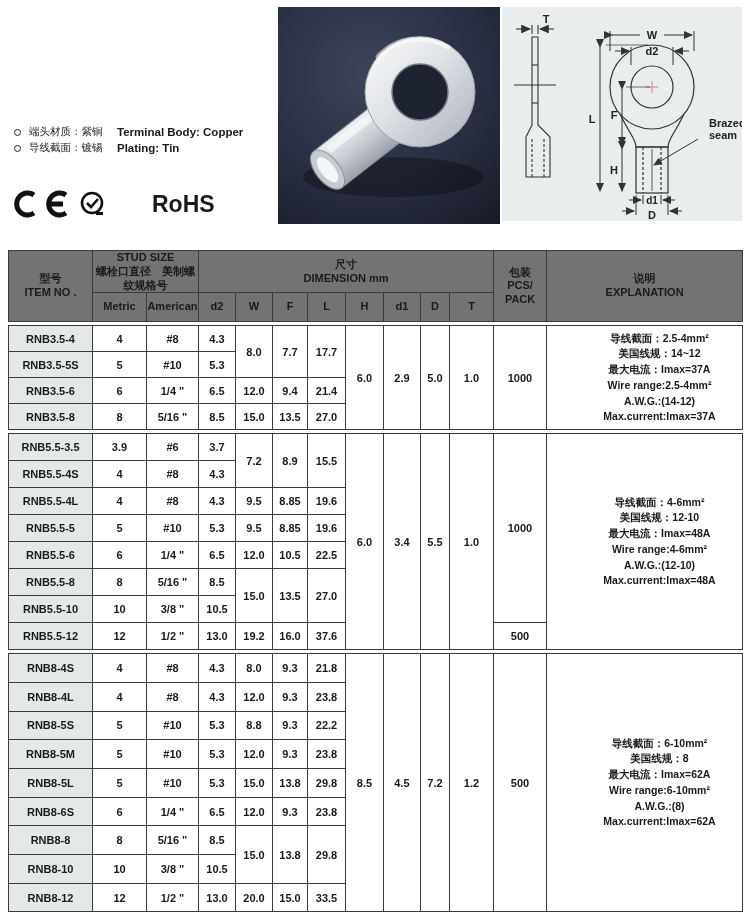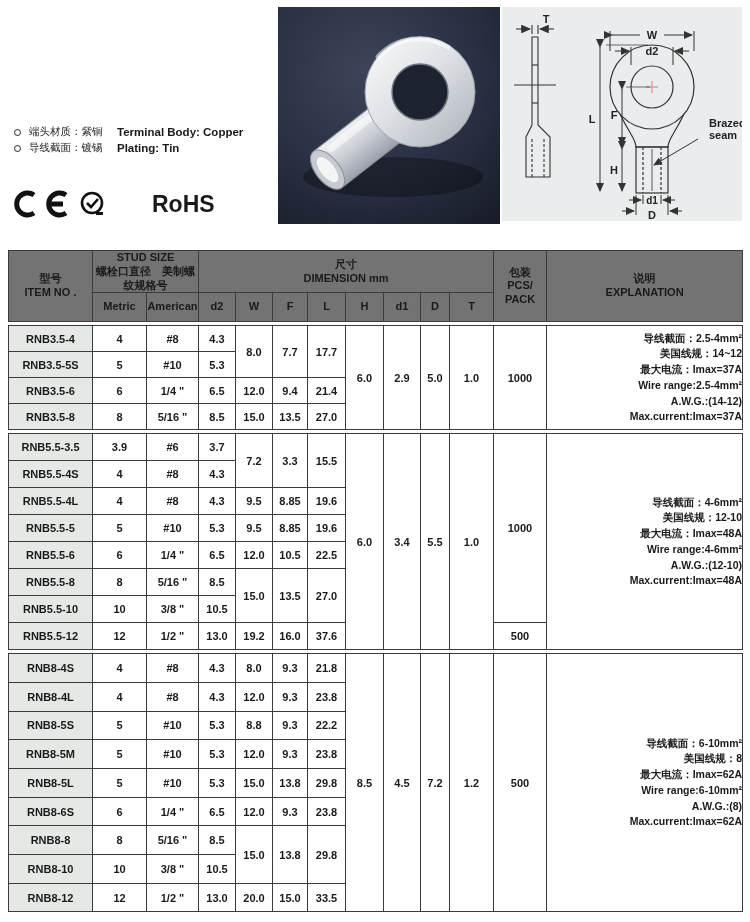--- a/index.html
+++ b/index.html
@@ -26,21 +26,21 @@
 
   
   .tablewrap{position:absolute;left:8px;top:250px;width:734px;}
   table.grid{border-collapse:collapse;table-layout:fixed;width:734px;margin:0 0 3px 0;}
   table.grid td{border:1px solid #3b3b3b;text-align:center;vertical-align:middle;
       font-size:11px;font-weight:bold;padding:0;overflow:hidden;}
   td.hd{background:#737373;line-height:1.25;}
   .tiny{font-size:11px;font-weight:bold;letter-spacing:0;}
   td.item{background:#e4e9e6;text-align:left;padding-left:7px;}
   td.expl{text-align:left;vertical-align:middle;}
-  .expl-lines{padding-left:30px;font-size:10.5px;font-weight:600;line-height:1.5;text-align:right;}
+  .expl-lines{padding-left:30px;font-size:10.5px;font-weight:600;line-height:1.5;}
   .hrow1 td{height:36px;}
   .hrow2 td{height:28px;}
 </style>
 </head>
 <body>
 
 <div class="page">
 
   <div class="titleblock">
   </div>
@@ -312,21 +312,21 @@
             <col style="width: 53px;">
             <col style="width: 196px;">
           </colgroup>
           <tbody>
             <tr style="height: 27px;">
               <td class="item">RNB5.5-3.5</td>
               <td>3.9</td>
               <td>#6</td>
               <td>3.7</td>
               <td rowspan="2">7.2</td>
-              <td rowspan="2">3.3</td>
+              <td rowspan="2">8.9</td>
               <td rowspan="2">15.5</td>
               <td rowspan="8">6.0</td>
               <td rowspan="8">3.4</td>
               <td rowspan="8">5.5</td>
               <td rowspan="8">1.0</td>
               <td rowspan="7">1000</td>
               <td class="expl" rowspan="8">
                 <div class="expl-lines">
                   <div>导线截面：4-6mm²</div>
                   <div>美国线规：12-10</div>

